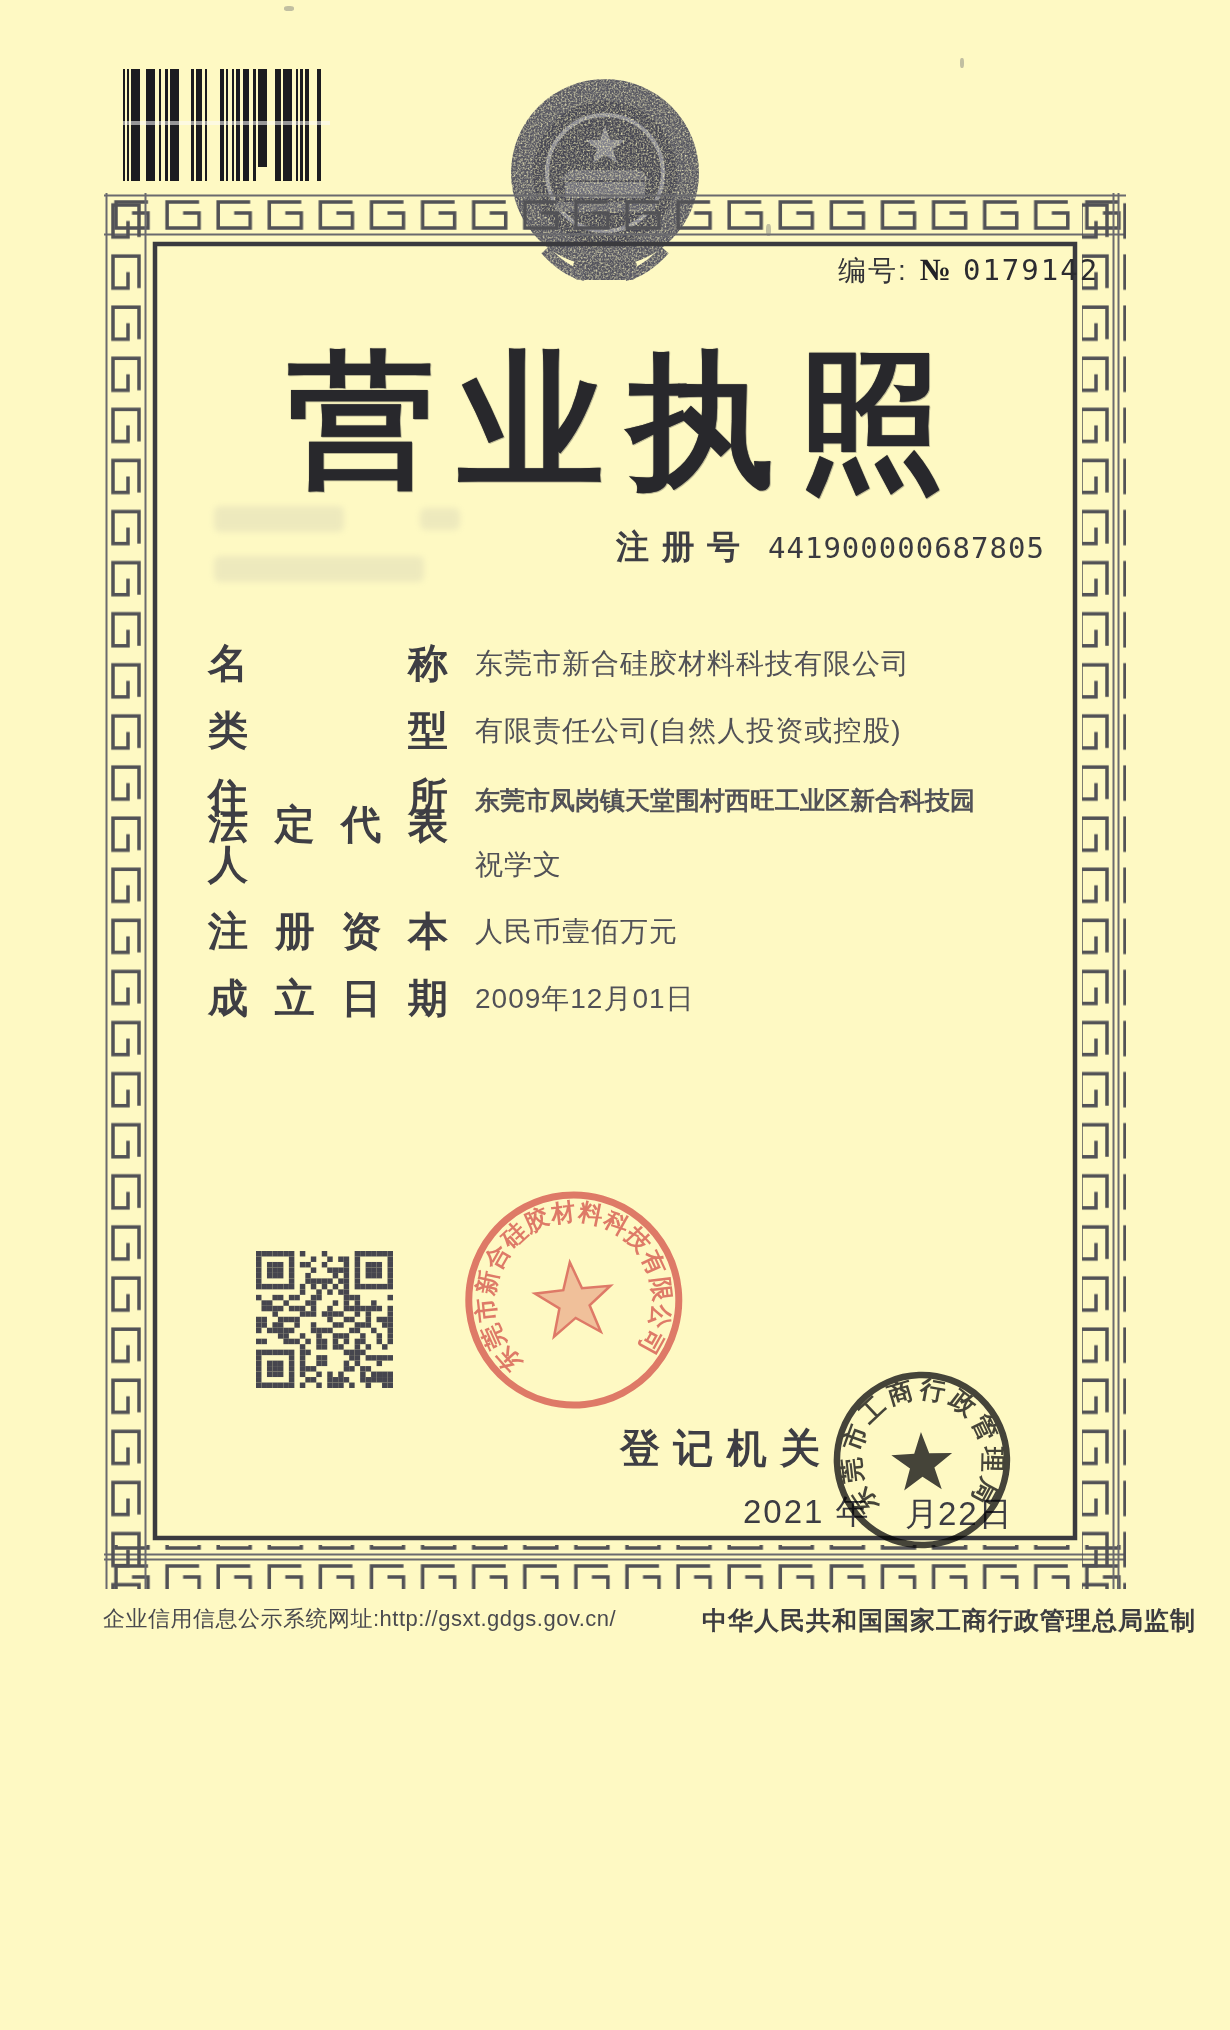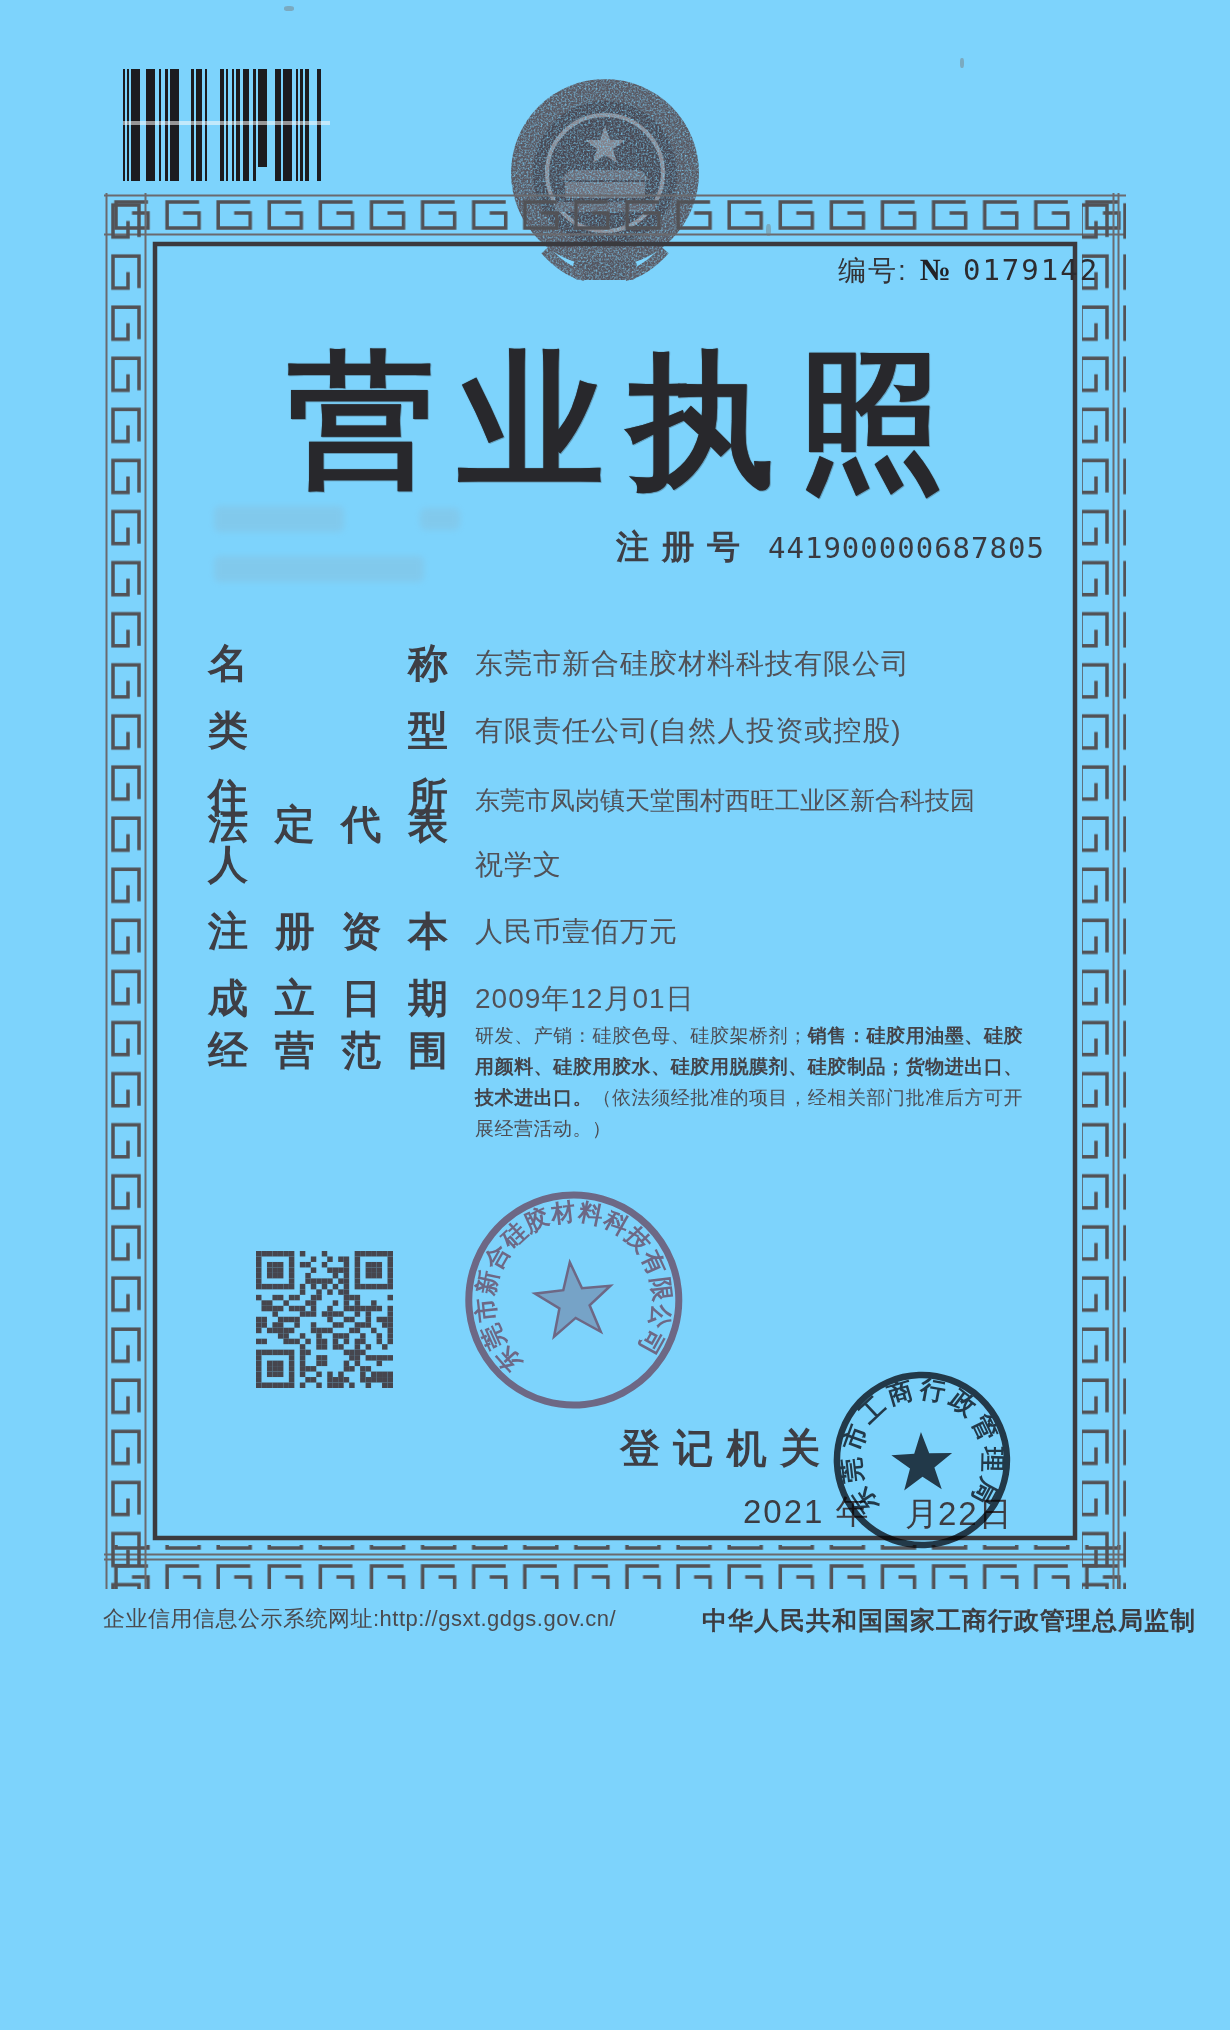--- a/index.html
+++ b/index.html
@@ -1,18 +1,18 @@
 <!DOCTYPE html>
 <html><head>
 <meta charset="utf-8">
 <style>
   html,body{margin:0;padding:0;background:#ffffff;}
   .sheet{
     position:relative; width:1230px; height:2030px; overflow:hidden;
-    background:#7dd3fc;
+    background:#fef9c3;
     font-family:"Liberation Sans", sans-serif;
     color:#3a3a3e;
   }
   .abs{position:absolute;}
 
   
   .barcode{left:123px; top:69px;}
   .emblem{left:505px; top:70px;}
 
   
@@ -40,21 +40,21 @@
 
   
   .fields{left:208px; top:616px; width:820px;}
   .frow{display:flex; align-items:flex-end; height:67px;}
   .frow .lbl{
     width:240px; flex:0 0 240px;
     font-size:40px; font-weight:600; color:#3e3e44; line-height:1;
     text-align:justify; text-align-last:justify;
   }
   .frow .val{margin-left:27px; font-size:28px; color:#515157; letter-spacing:1px; white-space:nowrap;}
-  .frow .val-long{font-size:25px; letter-spacing:0;}
+  .frow .val-long{font-size:25px; letter-spacing:0;font-weight:bold;}
   .frow-scope{align-items:flex-start; height:auto; margin-top:2px;}
   .frow-scope .lbl{margin-top:10px;}
   .scope-val{
     margin-left:27px; width:548px; font-size:19px; line-height:31px;
     color:#4c4c52; text-align:justify; letter-spacing:.5px; white-space:normal;
   }
   .seg-b{font-weight:700; color:#434349;}
 
   
   .reg-authority{left:620px; top:1428px; width:200px; font-size:40px; font-weight:600;
@@ -189,24 +189,20 @@
       <div class="lbl">法 定 代 表 人</div>
       <div class="val">祝学文</div>
     </div>
     <div class="frow">
       <div class="lbl">注 册 资 本</div>
       <div class="val">人民币壹佰万元</div>
     </div>
     <div class="frow">
       <div class="lbl">成 立 日 期</div>
       <div class="val">2009年12月01日</div>
-    </div>
-    <div class="frow frow-scope">
-      <div class="lbl">经 营 范 围</div>
-      <div class="scope-val"><span class="seg-n">研发、产销：硅胶色母、硅胶架桥剂；</span><span class="seg-b">销售：硅胶用油墨、硅胶用颜料、硅胶用胶水、硅胶用脱膜剂、硅胶制品；货物进出口、技术进出口。</span><span class="seg-n">（依法须经批准的项目，经相关部门批准后方可开展经营活动。）</span></div>
     </div>
   </div>
 
   <div class="abs qr">
     <svg id="qr-svg" width="137" height="137" xmlns="http://www.w3.org/2000/svg">
         <rect x="0.00" y="0.00" width="5.48" height="5.48" fill="#46464e"></rect>
         <rect x="5.48" y="0.00" width="5.48" height="5.48" fill="#46464e"></rect>
         <rect x="10.96" y="0.00" width="5.48" height="5.48" fill="#46464e"></rect>
         <rect x="16.44" y="0.00" width="5.48" height="5.48" fill="#46464e"></rect>
         <rect x="21.92" y="0.00" width="5.48" height="5.48" fill="#46464e"></rect>

